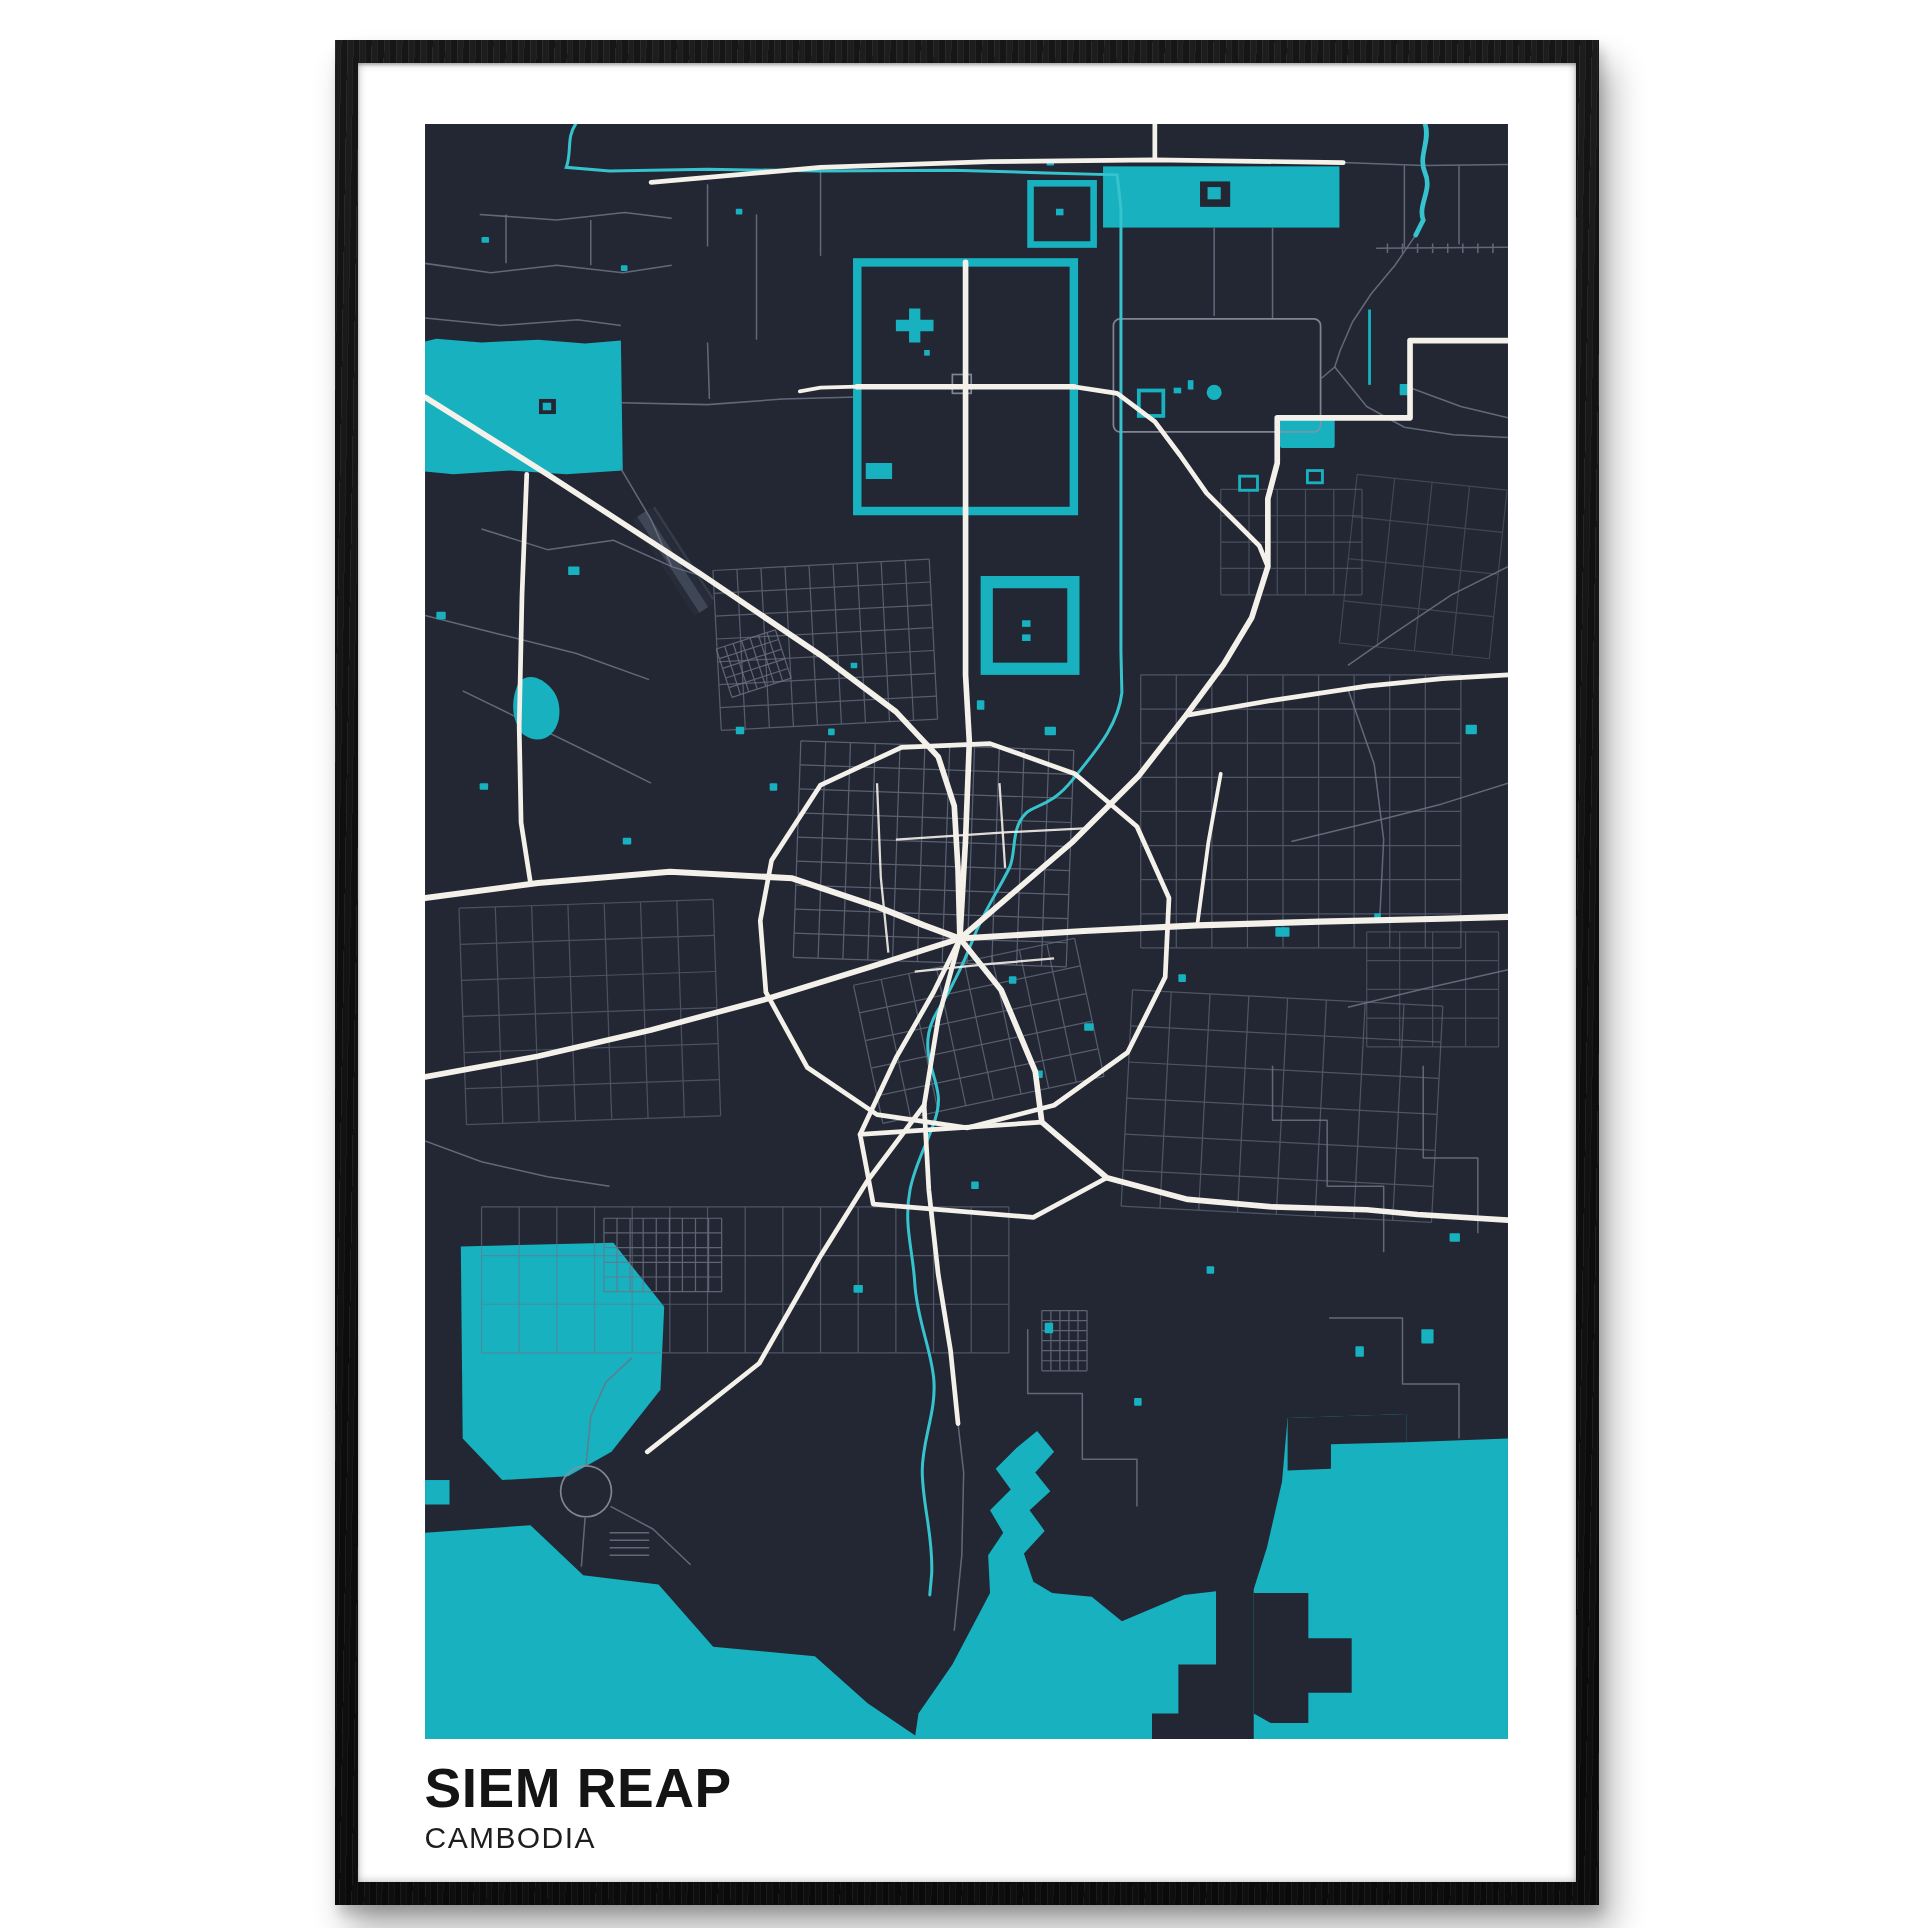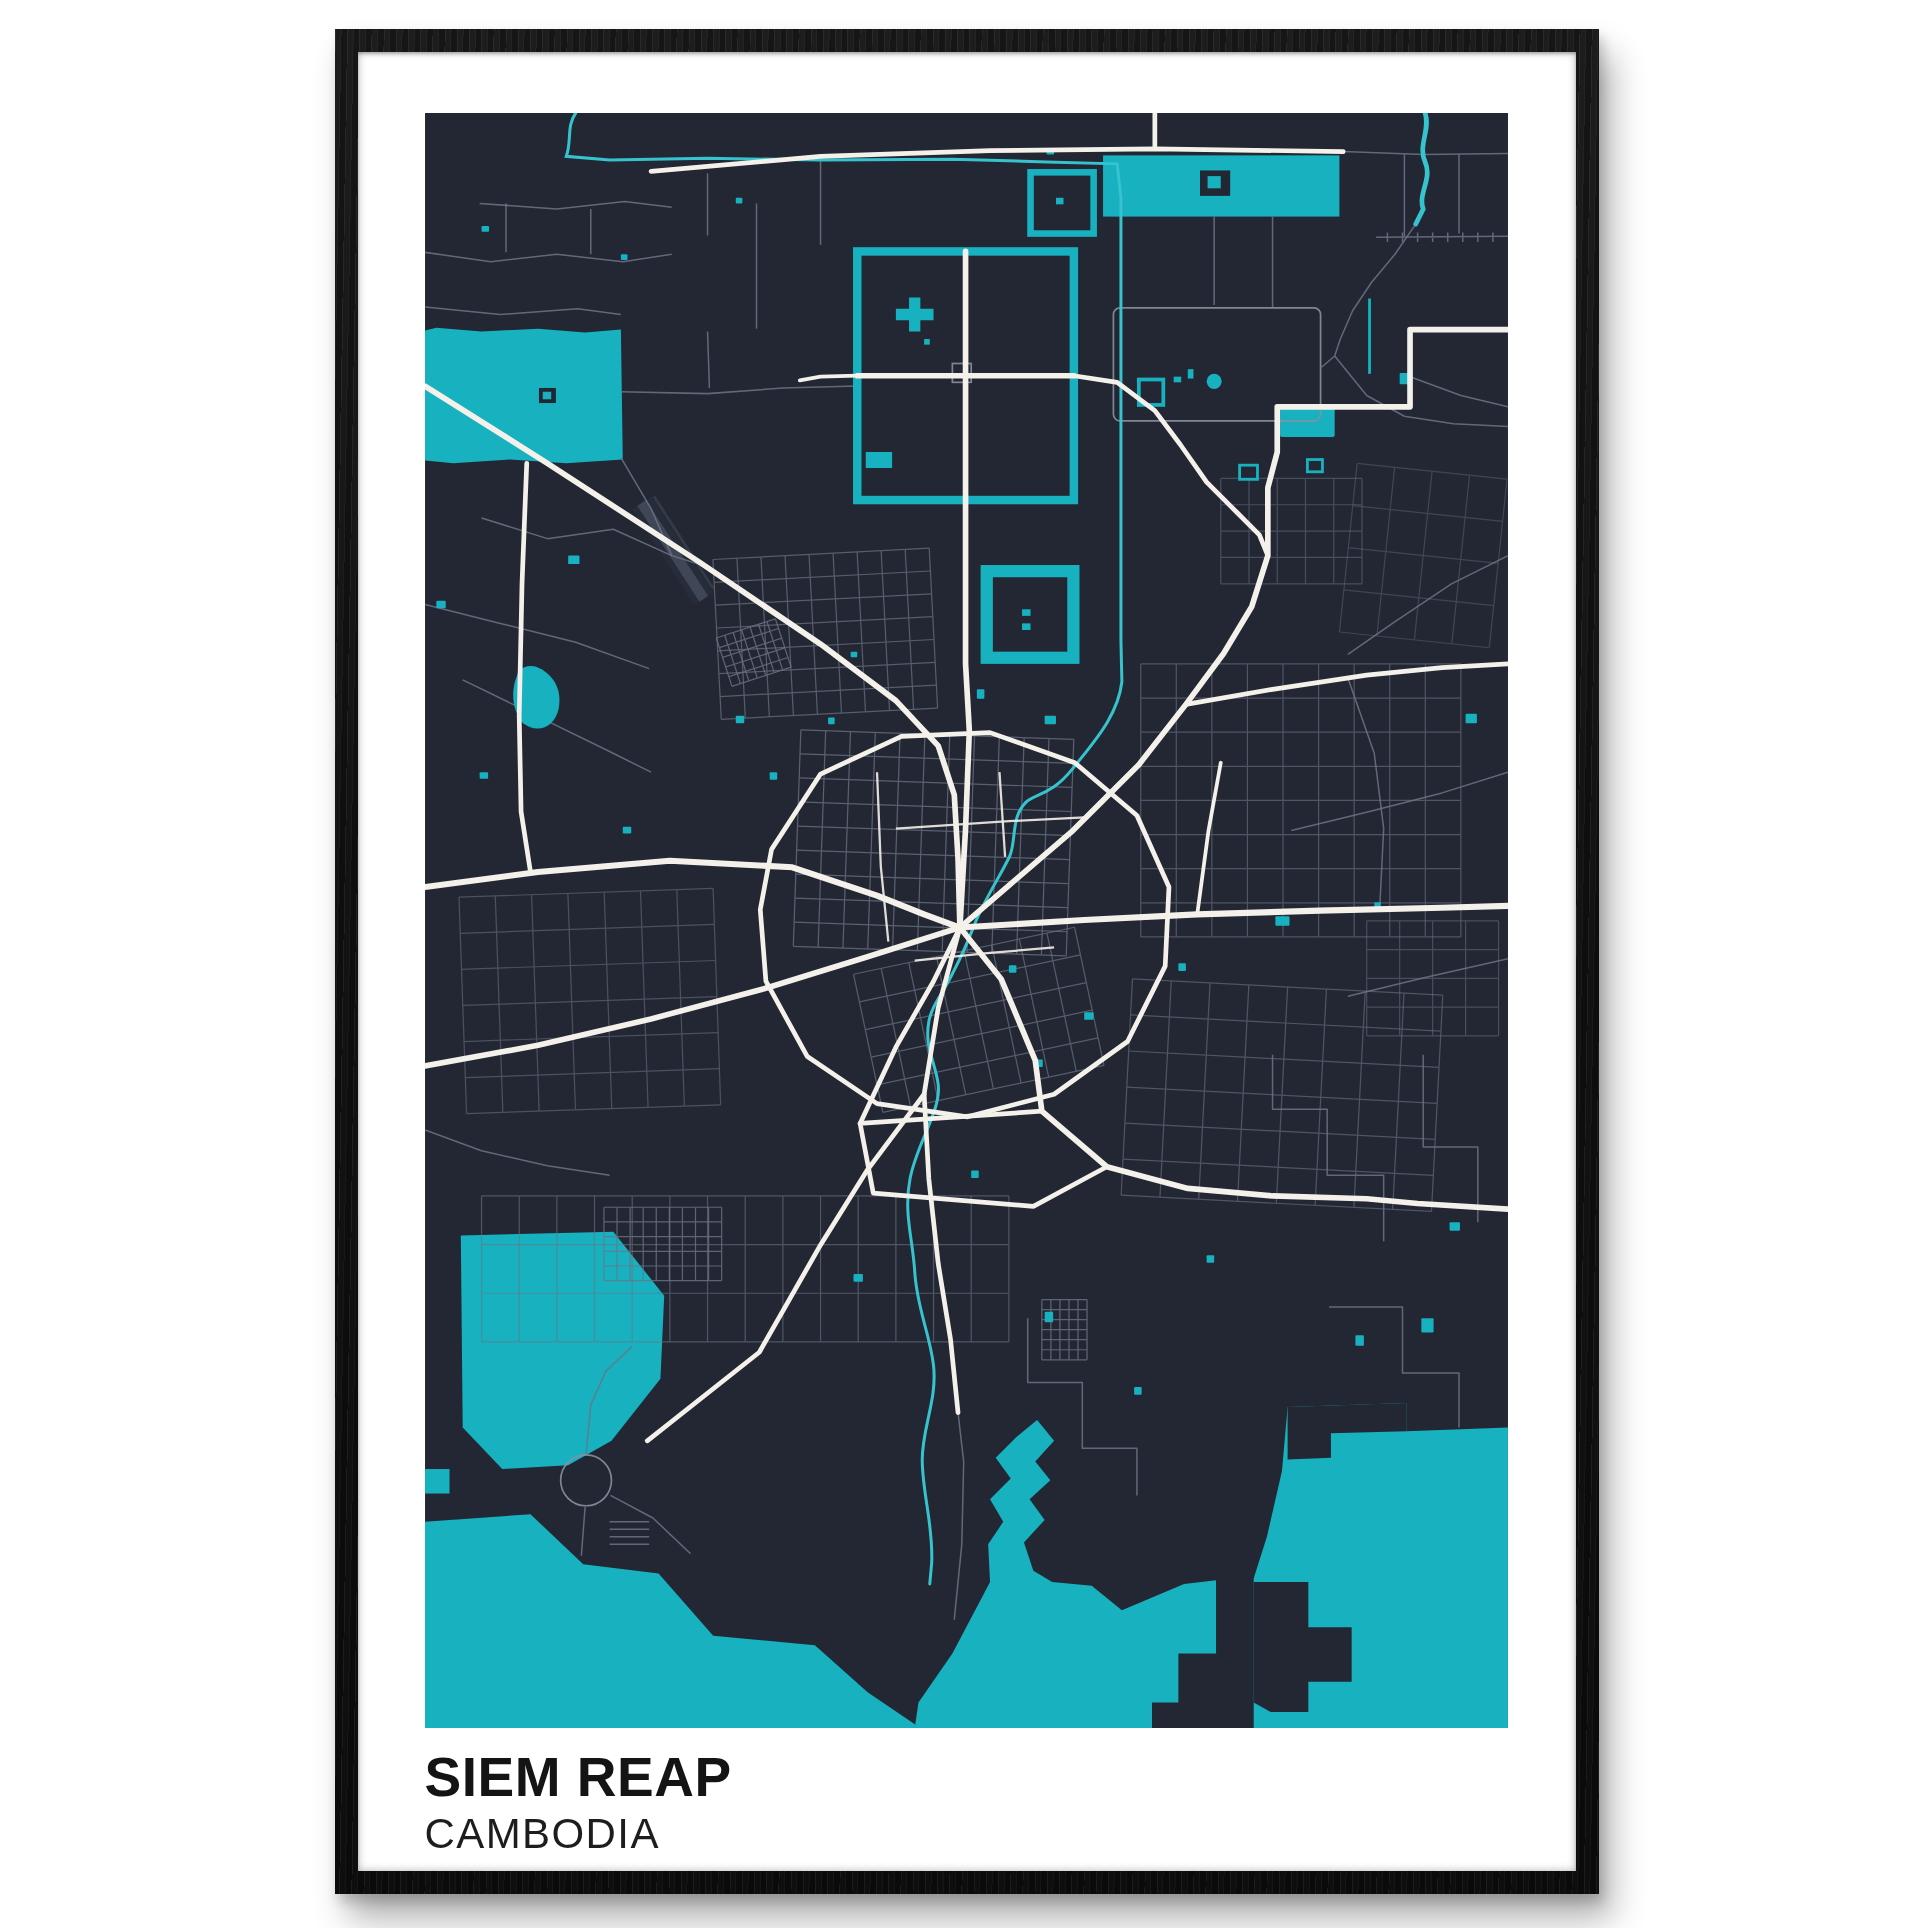--- a/index.html
+++ b/index.html
@@ -1,37 +1,37 @@
 <!DOCTYPE html>
 <html style="font-size:15px"><head>
 <meta charset="utf-8">
 <style>
   html,body{margin:0;padding:0;background:#ffffff;font-family:"Liberation Sans",sans-serif;}
   .scene{position:relative;width:1928px;height:1928px;background:#ffffff;overflow:hidden;}
   .frame{
-    position:absolute;left:335px;top:29px;width:1264px;height:1865px;
+    position:absolute;left:335px;top:40px;width:1264px;height:1865px;
     box-sizing:border-box;padding:22.6px;
     background:
       repeating-linear-gradient(91deg, rgba(255,255,255,0.06) 0 0.9px, rgba(0,0,0,0) 0.9px 5.6px, rgba(255,255,255,0.03) 5.6px 6.6px, rgba(0,0,0,0.25) 6.6px 12.2px),
       linear-gradient(180deg,#1d1d1d 0%,#131313 45%,#0e0e0e 100%);
     box-shadow: 13px 24.5px 32px rgba(0,0,0,0.30), 3.8px 7.5px 11.3px rgba(0,0,0,0.18);
   }
   .mat{
     position:relative;width:100%;height:100%;background:#ffffff;
     box-shadow: inset 0 0 8.5px rgba(0,0,0,0.30), inset 0 1.9px 2.8px rgba(0,0,0,0.22);
   }
   .poster{position:absolute;left:67px;top:61px;width:1083px;}
   .map-wrap{width:1083px;height:1615px;}
   svg.map{display:block;width:1083px;height:1615px;}
   .titles{margin-top:21px;}
   .title{
     font-size:55px;font-weight:700;color:#141414;letter-spacing:0.5px;line-height:1.05;
   }
   .subtitle{
-    font-size:42px;font-weight:400;color:#1d1d1d;letter-spacing:1.4px;line-height:1.15;margin-top:3.8px;
+    font-size:30px;font-weight:400;color:#1d1d1d;letter-spacing:1.4px;line-height:1.15;margin-top:3.8px;
   }
 </style>
 </head>
 <body>
 
 <div class="scene">
   <div class="frame">
     <div class="mat">
       <div class="poster">
         <div class="map-wrap">

